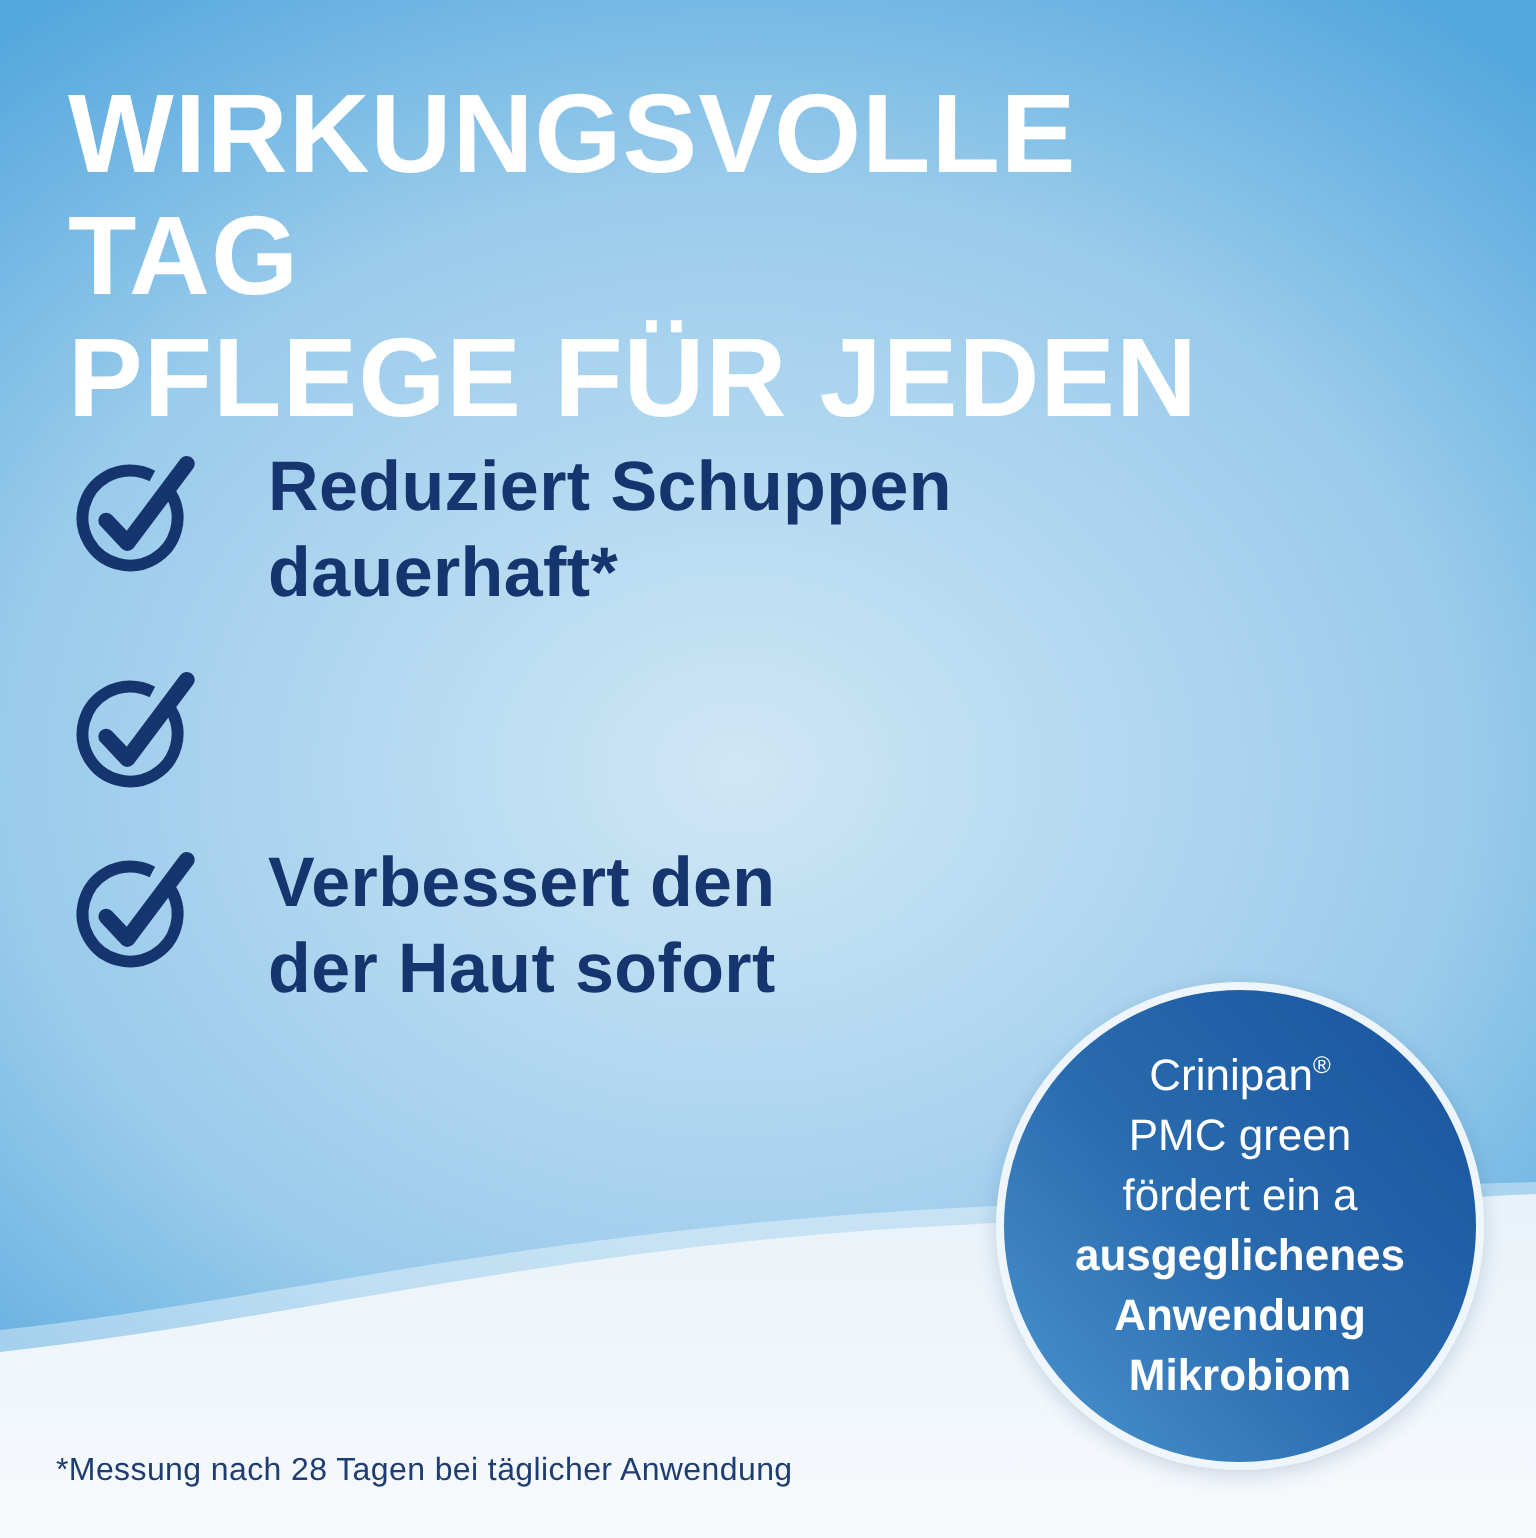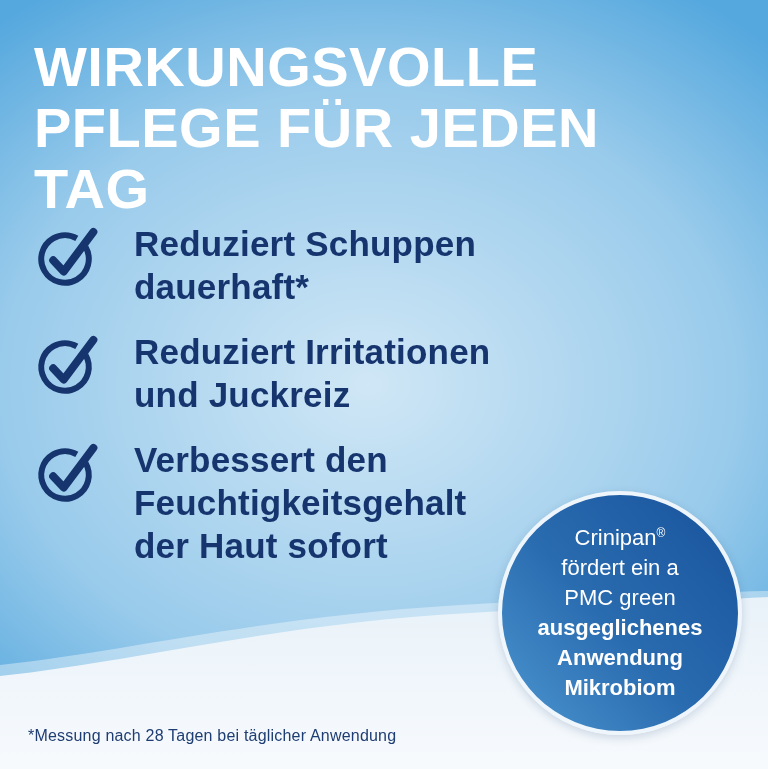--- a/index.html
+++ b/index.html
@@ -58,22 +58,22 @@
         <stop offset="0" stop-color="#e9f2f9"></stop>
         <stop offset="1" stop-color="#f7fafd"></stop>
       </linearGradient>
     </defs>
     <path d="M0,76 C130,62 260,28 460,16 C590,9 700,4 768,2 L768,180 L0,180 Z" fill="rgba(255,255,255,0.38)"></path>
     <path d="M0,87 C140,72 280,34 470,24 C600,17 700,11 768,8 L768,180 L0,180 Z" fill="url(#waveFill)"></path>
   </svg>
 
   <div class="headline">
     <div>WIRKUNGSVOLLE</div>
+    <div>TAG</div>
     <div>PFLEGE FÜR JEDEN</div>
-    <div>TAG</div>
   </div>
 
   <div class="benefits">
 
     <div class="benefit">
       <span class="check-wrap">
         <svg viewBox="0 0 100 100" aria-hidden="true">
           <circle cx="47" cy="53" r="36" fill="none" stroke="#16356e" stroke-width="9" pathLength="360" stroke-dasharray="328 32" transform="rotate(-30 47 53)"></circle>
           <path d="M29 55 L45 72 L90 12" fill="none" stroke="#16356e" stroke-width="12" stroke-linecap="round" stroke-linejoin="round"></path>
         </svg>
@@ -84,48 +84,43 @@
       </div>
     </div>
 
     <div class="benefit">
       <span class="check-wrap">
         <svg viewBox="0 0 100 100" aria-hidden="true">
           <circle cx="47" cy="53" r="36" fill="none" stroke="#16356e" stroke-width="9" pathLength="360" stroke-dasharray="328 32" transform="rotate(-30 47 53)"></circle>
           <path d="M29 55 L45 72 L90 12" fill="none" stroke="#16356e" stroke-width="12" stroke-linecap="round" stroke-linejoin="round"></path>
         </svg>
       </span>
-      <div class="benefit-text">
-        <div>Reduziert Irritationen</div>
-        <div>und Juckreiz</div>
-      </div>
     </div>
 
     <div class="benefit">
       <span class="check-wrap">
         <svg viewBox="0 0 100 100" aria-hidden="true">
           <circle cx="47" cy="53" r="36" fill="none" stroke="#16356e" stroke-width="9" pathLength="360" stroke-dasharray="328 32" transform="rotate(-30 47 53)"></circle>
           <path d="M29 55 L45 72 L90 12" fill="none" stroke="#16356e" stroke-width="12" stroke-linecap="round" stroke-linejoin="round"></path>
         </svg>
       </span>
       <div class="benefit-text">
         <div>Verbessert den</div>
-        <div>Feuchtigkeitsgehalt</div>
         <div>der Haut sofort</div>
       </div>
     </div>
 
   </div>
 
   <div class="badge">
     <div class="b-line">
       <span>Crinipan</span><sup>®</sup>
     </div>
+    <div class="b-line">PMC green</div>
     <div class="b-line">fördert ein a</div>
-    <div class="b-line">PMC green</div>
     <div class="b-line bold">ausgeglichenes</div>
     <div class="b-line bold">Anwendung</div>
     <div class="b-line bold">Mikrobiom</div>
   </div>
 
   <div class="footnote">*Messung nach 28 Tagen bei täglicher Anwendung</div>
 
 </div>
 
 </body></html>

